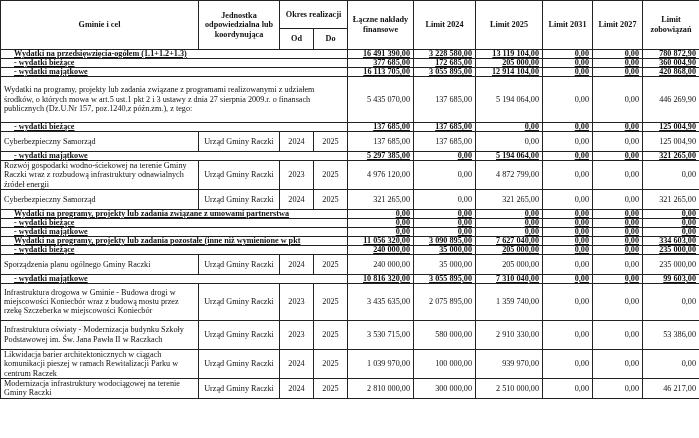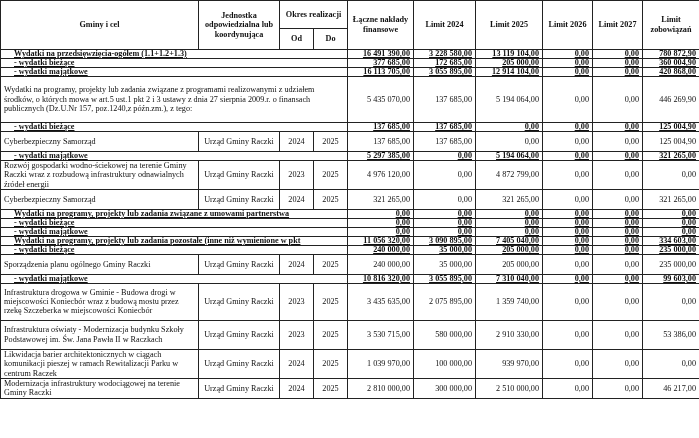--- a/index.html
+++ b/index.html
@@ -27,27 +27,27 @@
       <col style="width:34px">
     <col style="width:66px">
       <col style="width:62px">
       <col style="width:67px">
       <col style="width:50px">
     <col style="width:50px">
       <col style="width:57px">
   </colgroup>
   <thead>
     <tr style="height:28px">
-      <th rowspan="2">Gminy i cel</th>
+      <th rowspan="2">Gminie i cel</th>
       <th rowspan="2">Jednostka odpowiedzialna lub koordynująca</th>
       <th colspan="2">Okres realizacji</th>
       <th rowspan="2">Łączne nakłady finansowe</th>
       <th rowspan="2">Limit 2024</th>
       <th rowspan="2">Limit 2025</th>
-      <th rowspan="2">Limit 2026</th>
+      <th rowspan="2">Limit 2031</th>
       <th rowspan="2">Limit 2027</th>
       <th rowspan="2">Limit zobowiązań</th>
     </tr>
     <tr style="height:21px">
       <th>Od</th>
       <th>Do</th>
     </tr>
   </thead>
   <tbody id="tbody">
       <tr class="sec">
@@ -164,21 +164,21 @@
         <td class="num">0,00</td>
         <td class="num">0,00</td>
         <td class="num">0,00</td>
         <td class="num">0,00</td>
         <td class="num">0,00</td>
       </tr>
       <tr class="sec">
         <td class="lbl" colspan="4">Wydatki na programy, projekty lub zadania pozostałe (inne niż wymienione w pkt</td>
         <td class="num">11 056 320,00</td>
         <td class="num">3 090 895,00</td>
-        <td class="num">7 405 040,00</td>
+        <td class="num">7 627 040,00</td>
         <td class="num">0,00</td>
         <td class="num">0,00</td>
         <td class="num">334 603,00</td>
       </tr>
       <tr class="sec">
         <td class="lbl" colspan="4">- wydatki bieżące</td>
         <td class="num">240 000,00</td>
         <td class="num">35 000,00</td>
         <td class="num">205 000,00</td>
         <td class="num">0,00</td>

